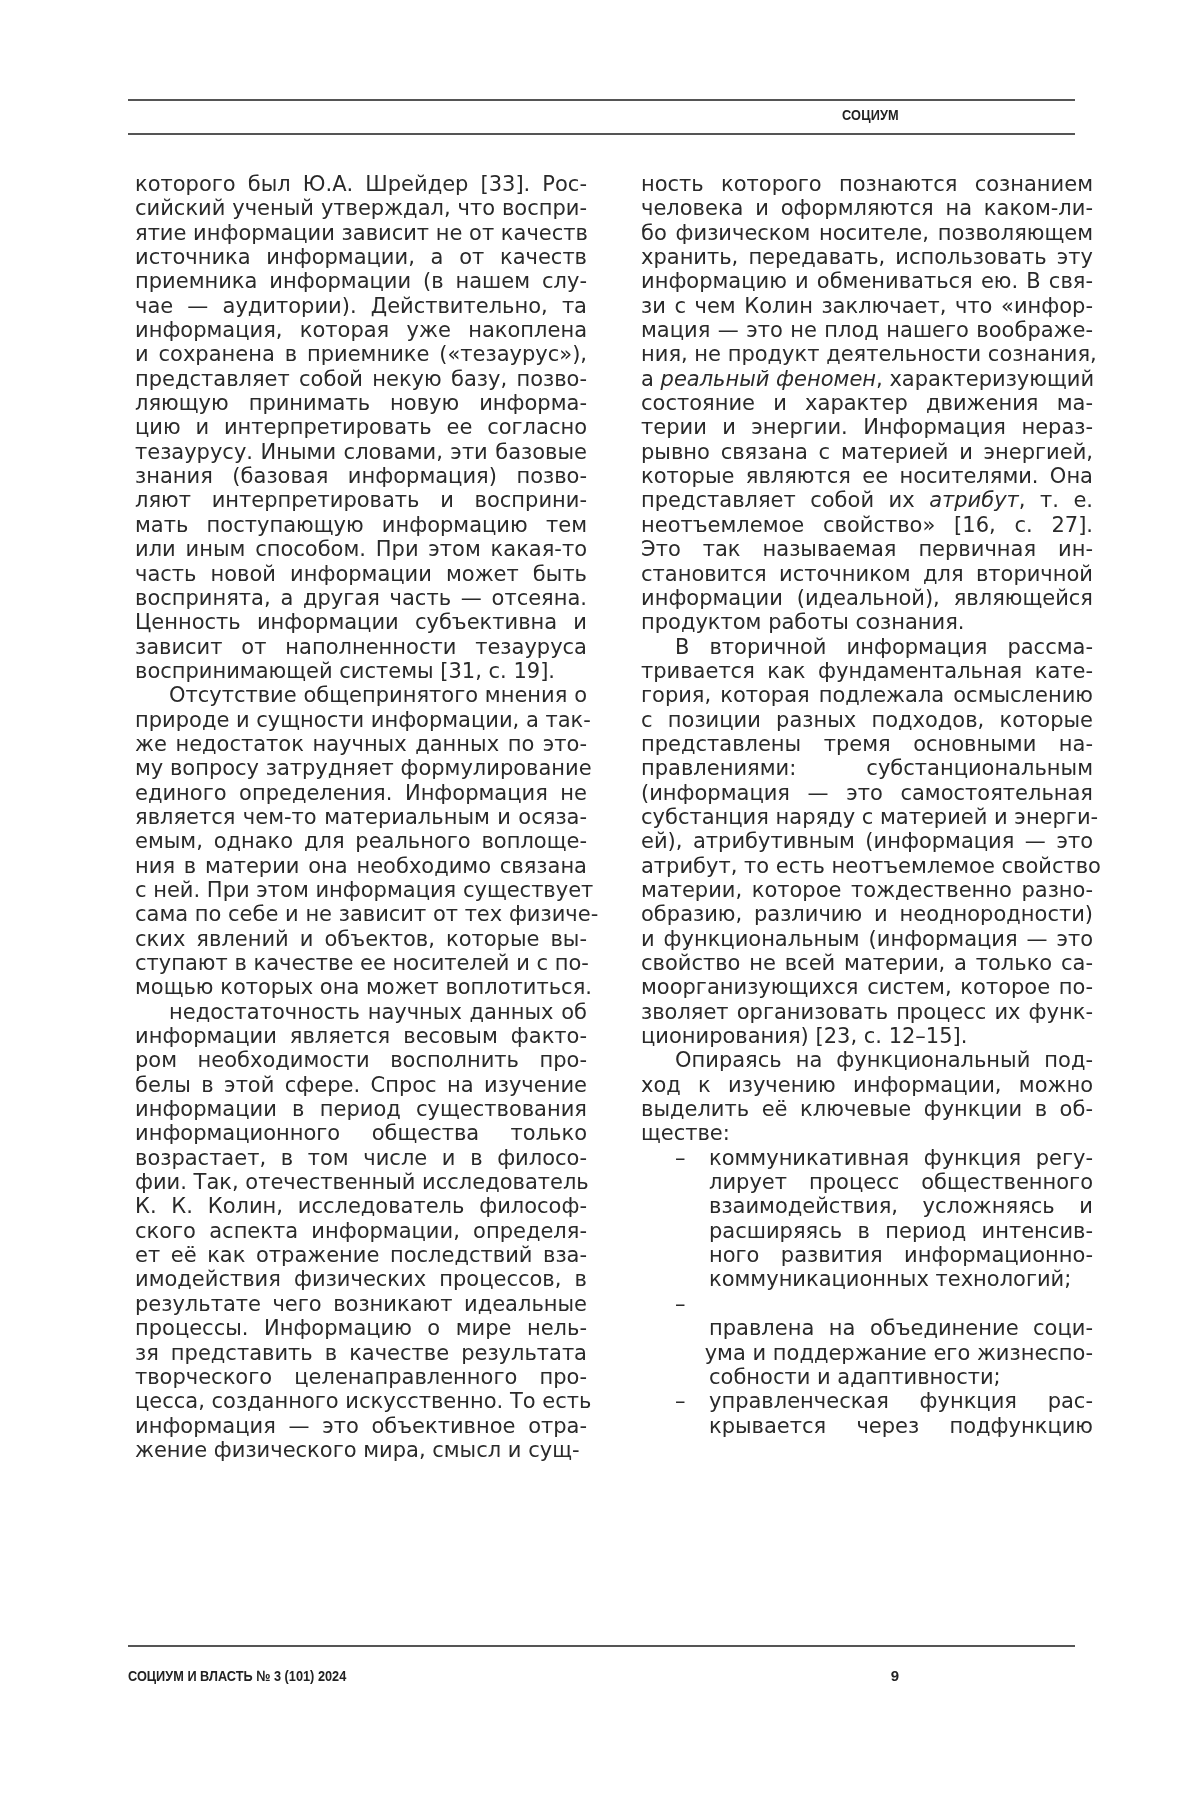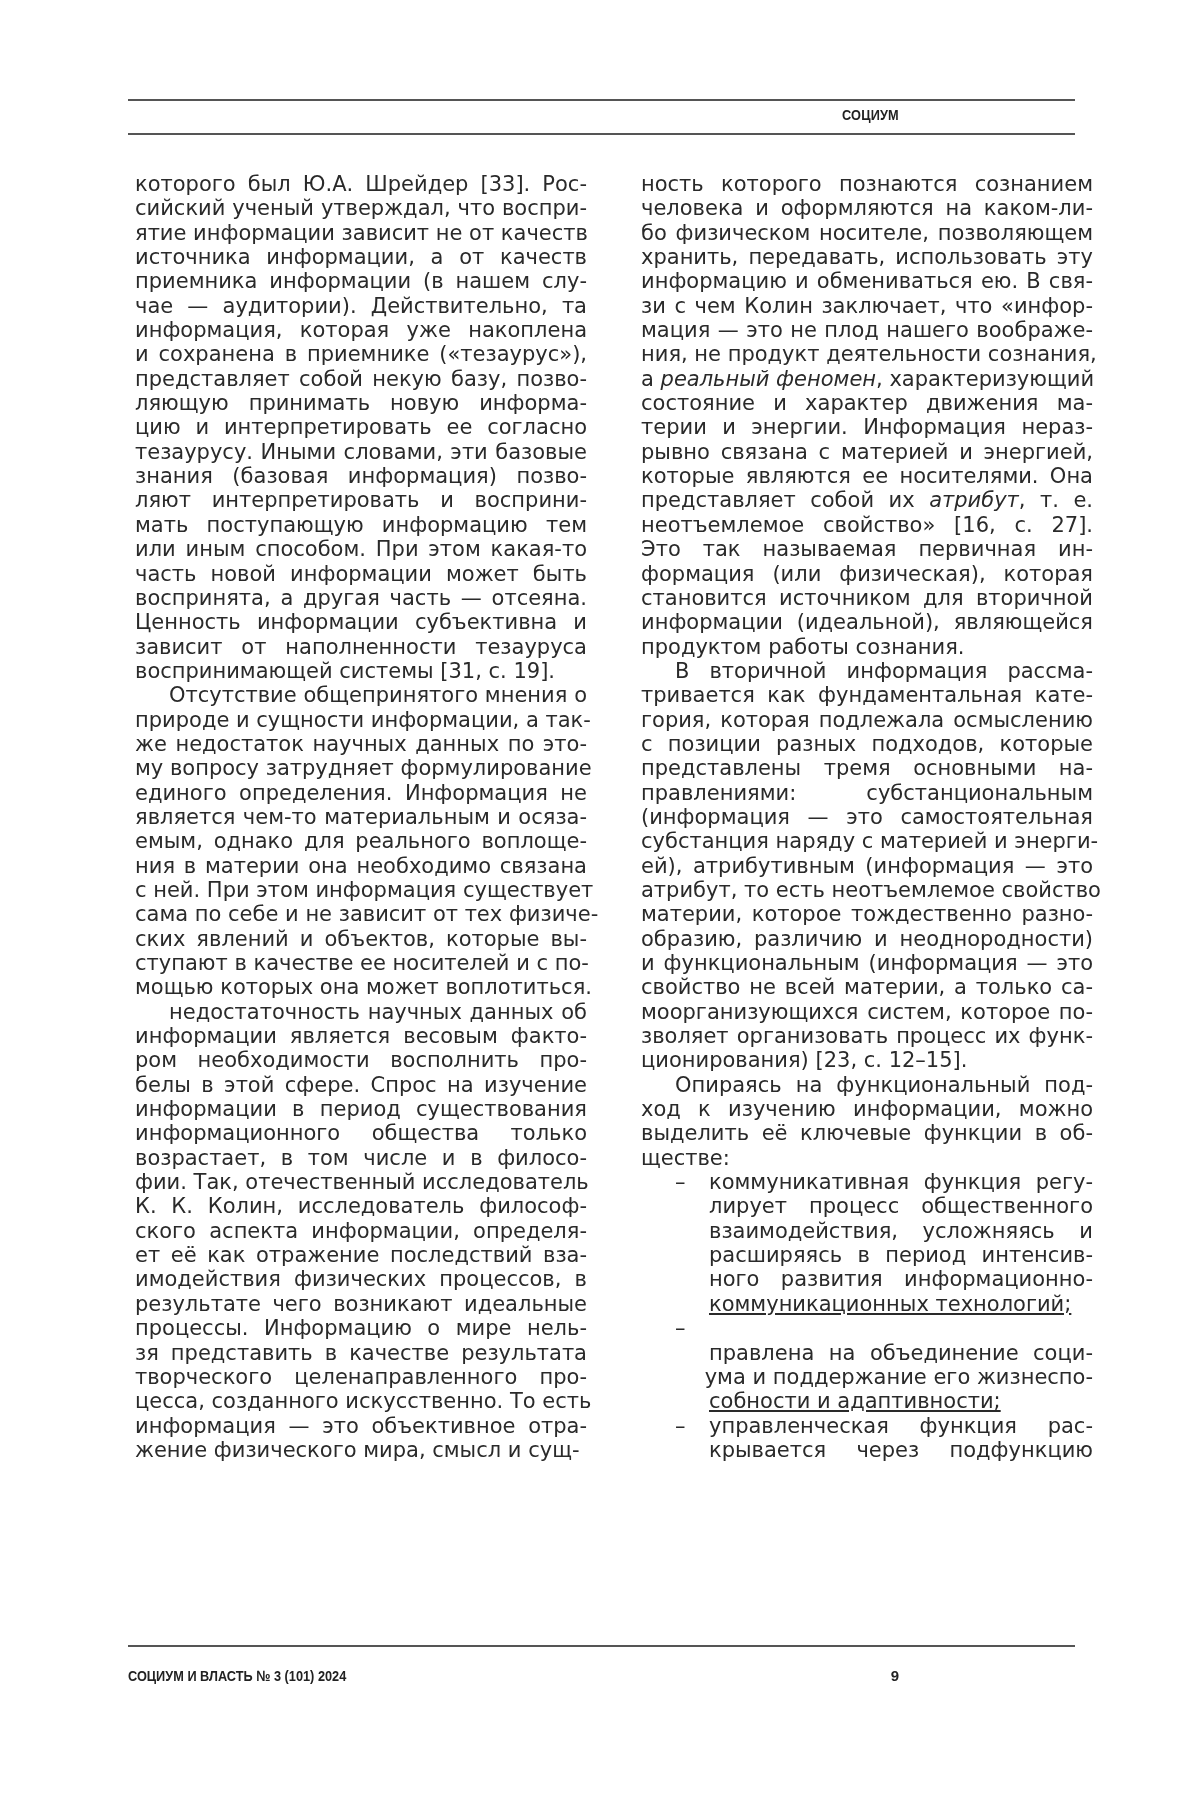--- a/index.html
+++ b/index.html
@@ -14,21 +14,21 @@
   .footer-page { position: absolute; right: 125px; top: 1667px; font-family: "Liberation Sans", sans-serif; font-weight: bold; font-size: 15px; color: #222; }
   .col { position: absolute; top: 172px; width: 452px; font-family: "DejaVu Sans", sans-serif; font-size: 21px; line-height: 24.35px; color: #2a2a2a; }
   .col.left { left: 135px; }
   .col.right { left: 617px; margin-left: 24px; }
   .line { display: block; white-space: nowrap; text-align: justify; text-align-last: justify; height: 24.35px; overflow: visible; }
   .line.last { text-align-last: left; }
   .line.indent { padding-left: 34px; }
   .li-line { display: flex; height: 24.35px; }
   .li-dash { width: 68px; padding-left: 34px; box-sizing: border-box; }
   .li-text { flex: 1; white-space: nowrap; text-align: justify; text-align-last: justify; }
-  .li-text.last { text-align-last: left; text-decoration: underline; }
+  .li-text.last { text-align-last: left; }
   .li-line.cont .li-dash { visibility: hidden; }
   em { font-style: italic; }
 </style>
 </head>
 <body>
 
 <div class="page">
   <div class="rule top1"></div>
   <div class="section-label">СОЦИУМ</div>
   <div class="rule top2"></div>
@@ -98,21 +98,20 @@
       <span class="line">мация — это не плод нашего воображе-</span>
       <span class="line">ния, не продукт деятельности сознания,</span>
       <span class="line"><span>а </span><em>реальный феномен</em><span>, характеризующий</span></span>
       <span class="line">состояние и характер движения ма-</span>
       <span class="line">терии и энергии. Информация нераз-</span>
       <span class="line">рывно связана с материей и энергией,</span>
       <span class="line">которые являются ее носителями. Она</span>
       <span class="line"><span>представляет собой их </span><em>атрибут</em><span>, т. е.</span></span>
       <span class="line">неотъемлемое свойство» [16, с. 27].</span>
       <span class="line">Это так называемая первичная ин-</span>
-      <span class="line">формация (или физическая), которая</span>
       <span class="line">становится источником для вторичной</span>
       <span class="line">информации (идеальной), являющейся</span>
       <span class="line last">продуктом работы сознания.</span>
       <span class="line indent">В вторичной информация рассма-</span>
       <span class="line">тривается как фундаментальная кате-</span>
       <span class="line">гория, которая подлежала осмыслению</span>
       <span class="line">с позиции разных подходов, которые</span>
       <span class="line">представлены тремя основными на-</span>
       <span class="line">правлениями: субстанциональным</span>
       <span class="line">(информация — это самостоятельная</span>

